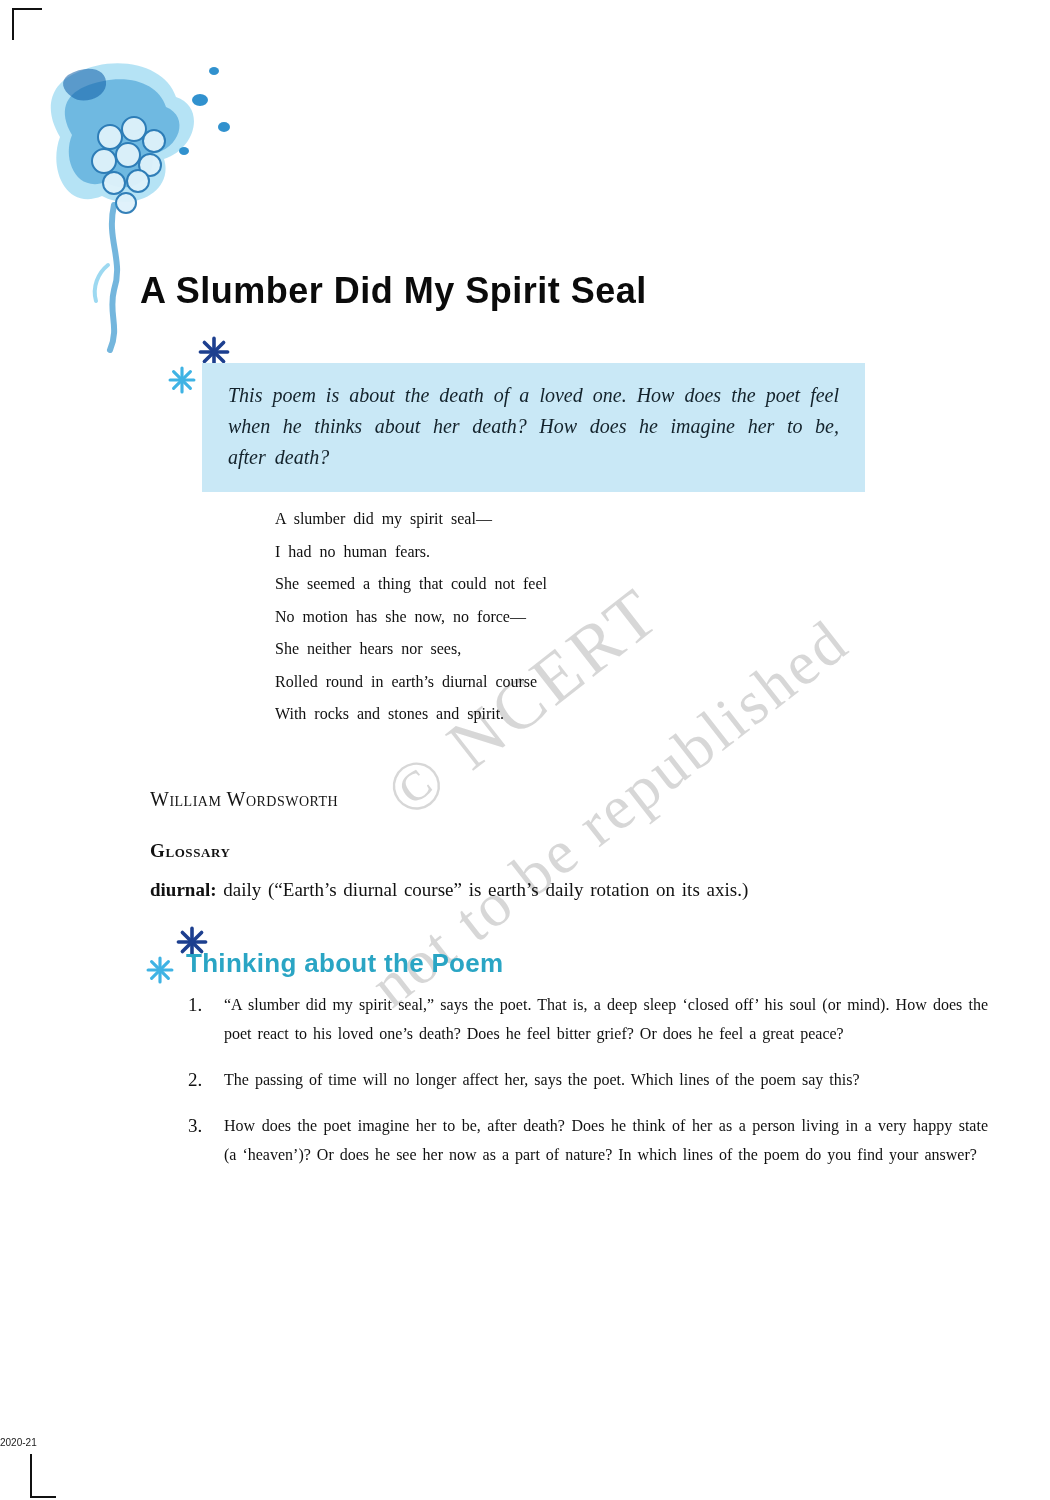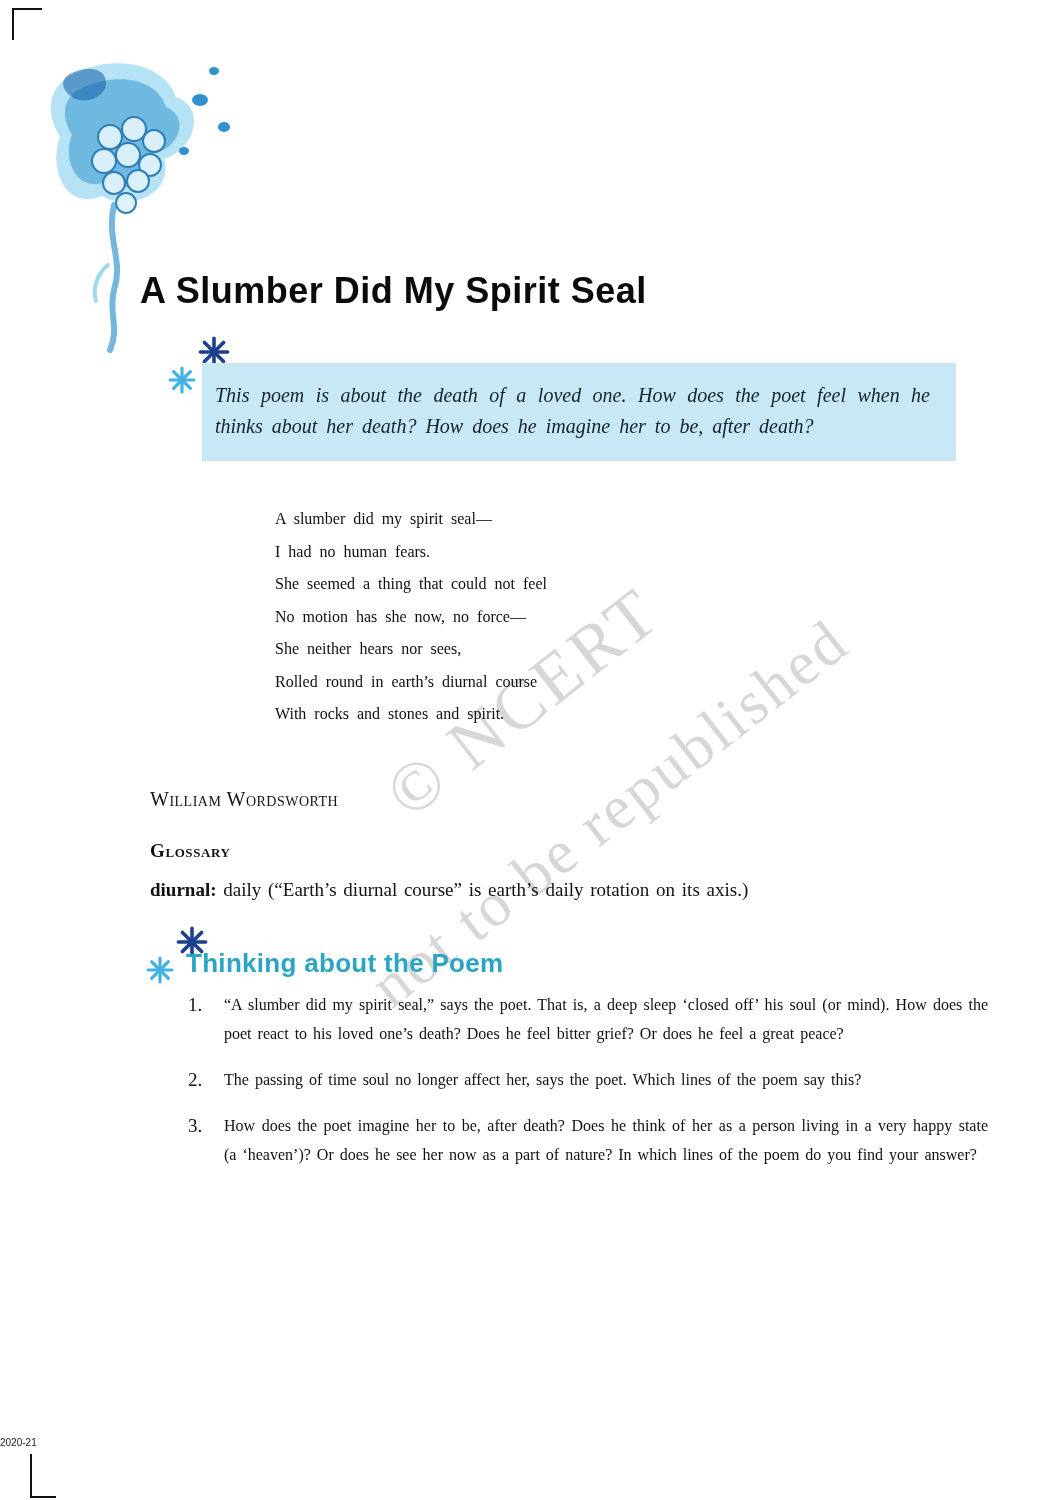--- a/index.html
+++ b/index.html
@@ -44,23 +44,23 @@
   .flake svg { display: block; width: 100%; height: 100%; }
   .flake-dark line { stroke: var(--snowflake-dark, #1d3f8f); stroke-width: 4.5; stroke-linecap: round; }
   .flake-light line { stroke: var(--snowflake-light, #3fb3e4); stroke-width: 4.5; stroke-linecap: round; }
   .intro-flake { left: 168px; top: 336px; }
   .thinking-flake { left: 146px; top: 926px; }
   .snowflake .pos-dark { right: 0; top: 0; width: 32px; height: 32px; }
   .snowflake .pos-light { left: 0; bottom: 0; width: 28px; height: 28px; }
 
   
   .intro-box {
-    left: 202px; top: 363px; width: 754px;
+    left: 202px; top: 363px; width: 663px;
     background: var(--intro-bg, #c9e8f6);
-    padding: 17px 26px 19px 13px;
+    padding: 17px 26px 19px 26px;
     font-style: italic;
     font-size: 20px;
     line-height: 31px;
     word-spacing: 4px;
     text-align: justify;
     color: #13222b;
   }
 
   
   .poem {
@@ -249,21 +249,21 @@
   </div>
   <h2 class="layer thinking-heading">Thinking about the Poem</h2>
 
   <div class="layer questions">
     <div class="q">
       <span class="qnum">1.</span>
       <span class="qtext">“A slumber did my spirit seal,” says the poet. That is, a deep sleep ‘closed off’ his soul (or mind). How does the poet react to his loved one’s death? Does he feel bitter grief? Or does he feel a great peace?</span>
     </div>
     <div class="q">
       <span class="qnum">2.</span>
-      <span class="qtext">The passing of time soul no longer affect her, says the poet. Which lines of the poem say this?</span>
+      <span class="qtext">The passing of time will no longer affect her, says the poet. Which lines of the poem say this?</span>
     </div>
     <div class="q">
       <span class="qnum">3.</span>
       <span class="qtext">How does the poet imagine her to be, after death? Does he think of her as a person living in a very happy state (a ‘heaven’)? Or does he see her now as a part of nature? In which lines of the poem do you find your answer?</span>
     </div>
   </div>
 
   <div class="layer footer">2020-21</div>
 
 </div>

